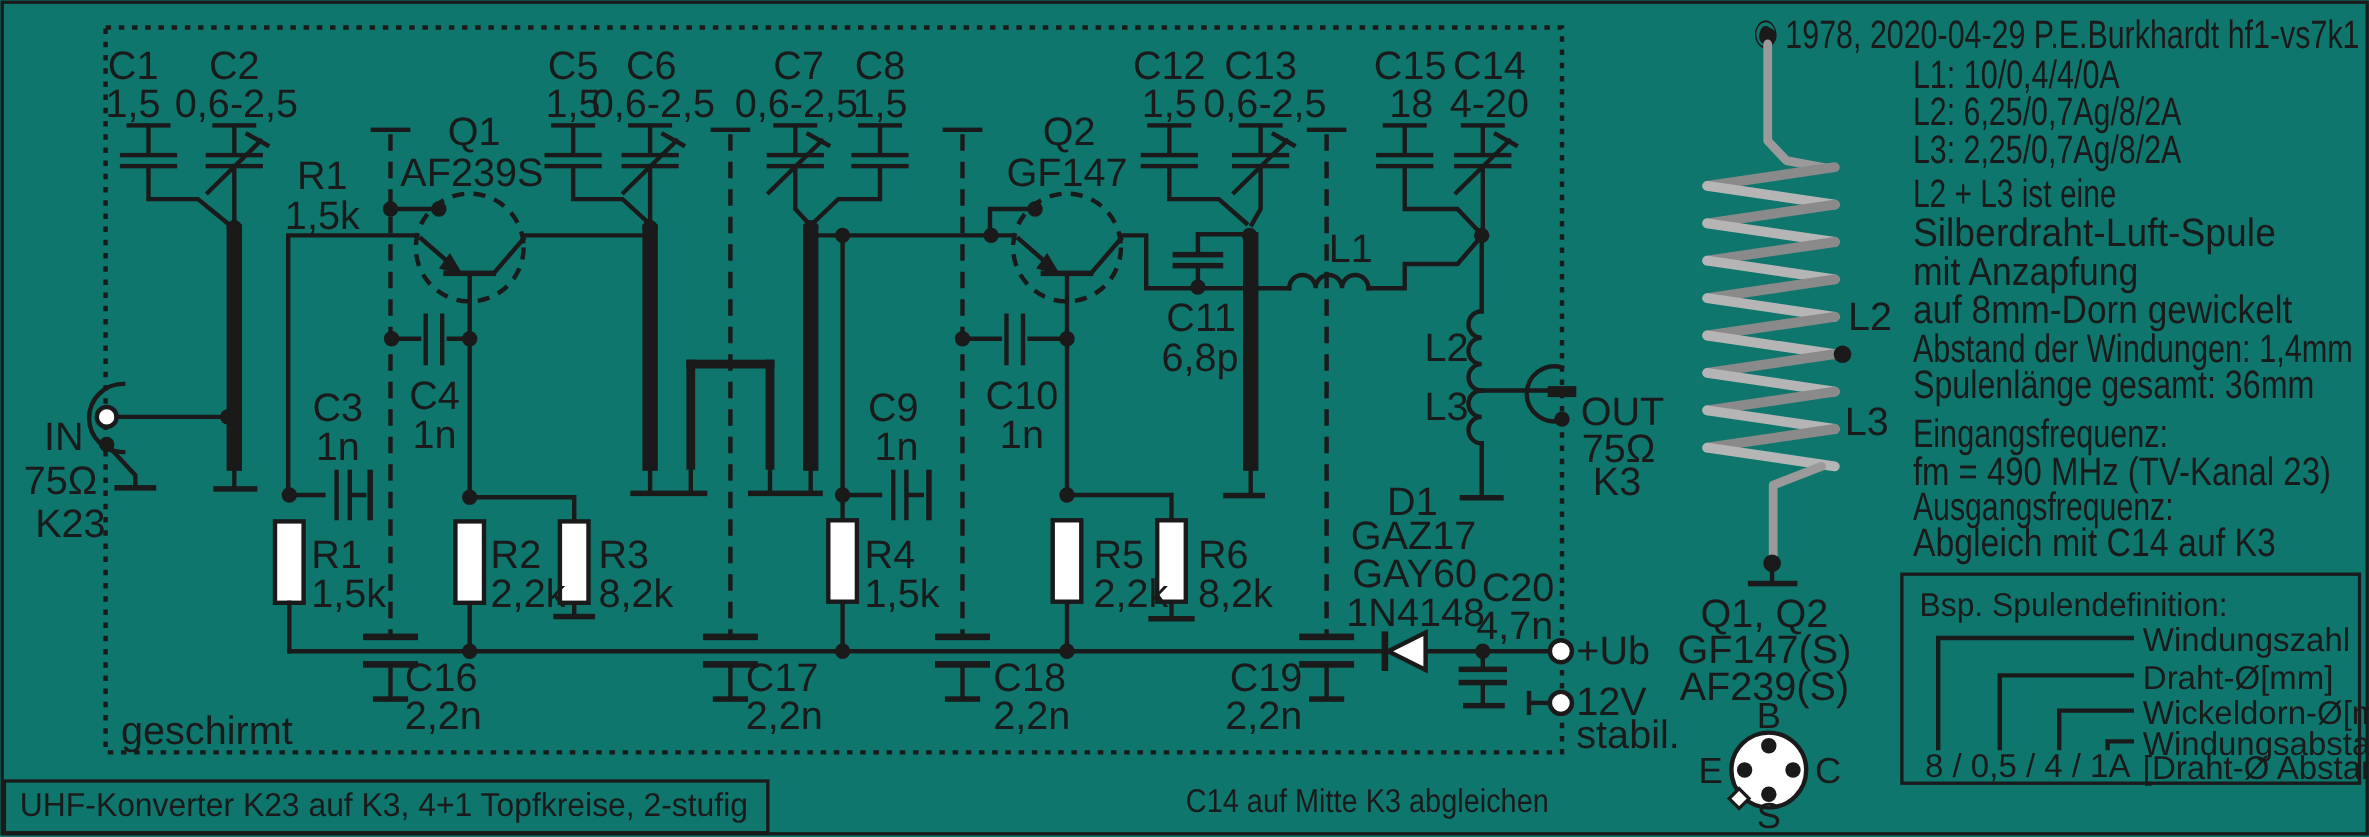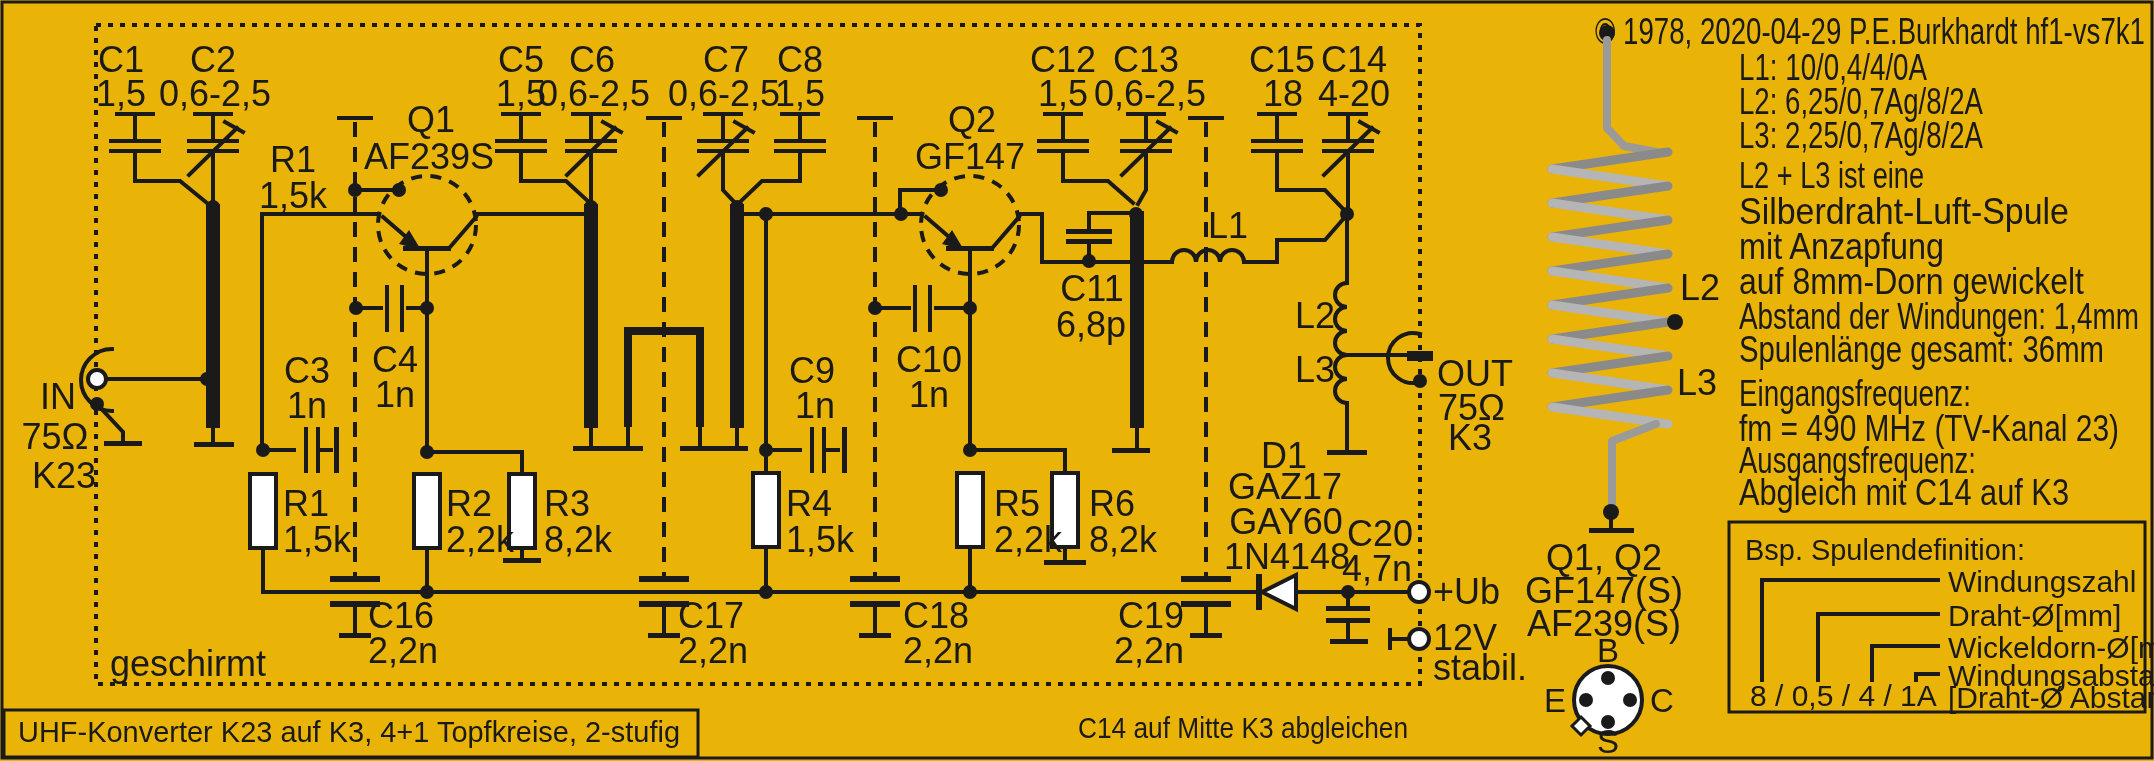--- a/index.html
+++ b/index.html
@@ -1,16 +1,16 @@
 <!DOCTYPE html>
 <html><head>
 <meta charset="utf-8">
 <style>
   html,body{margin:0;padding:0;background:#fff;}
-  #stage{width:2154px;height:761px;position:relative;background:#eab308;}
+  #stage{width:2154px;height:761px;position:relative;background:#0f766e;}
   svg text{font-family:"Liberation Sans","DejaVu Sans",sans-serif;fill:#1a1a1a;}
   .t36{font-size:36px;} .t33{font-size:33px;} .t30{font-size:30px;}
   .tc{text-anchor:middle;} .tr{text-anchor:end;}
   .w{stroke:#1a1a1a;stroke-width:4;fill:none;stroke-linecap:square;}
   .blk{fill:#1a1a1a;stroke:none;}
   .box{fill:none;stroke:#1a1a1a;stroke-width:3;}
   .res{fill:#fff;stroke:#1a1a1a;stroke-width:4;}
   .open{fill:#fff;stroke:#1a1a1a;stroke-width:4;}
   .dash{stroke:#1a1a1a;stroke-width:4;fill:none;stroke-dasharray:15 10;}
   .dotted{stroke:#1a1a1a;stroke-width:4;fill:none;stroke-dasharray:5 7;}

